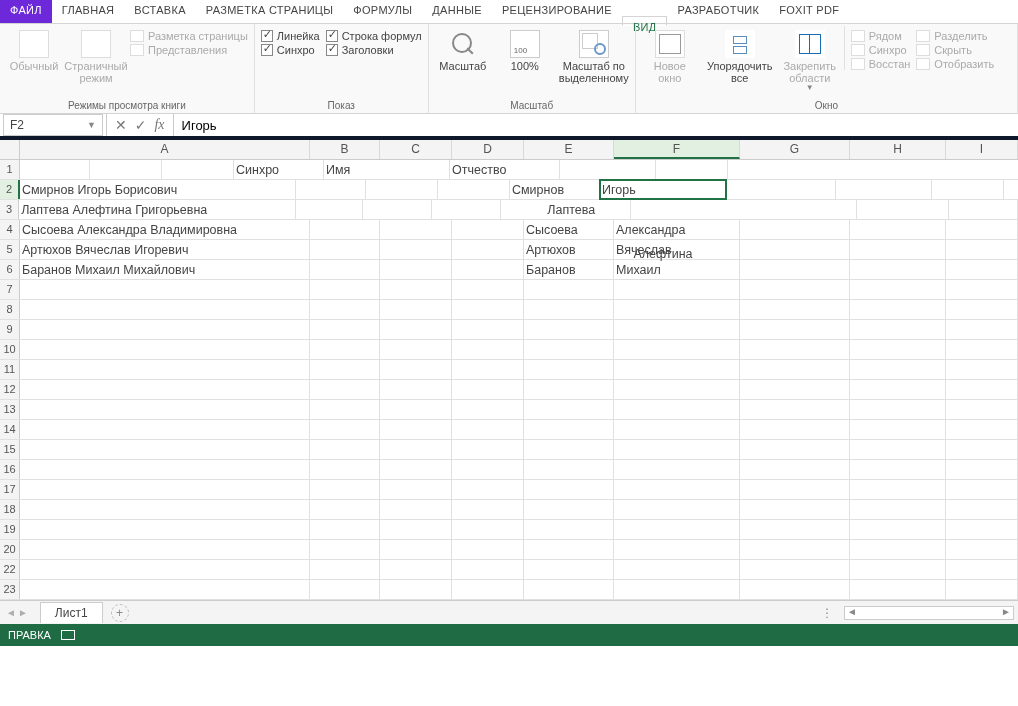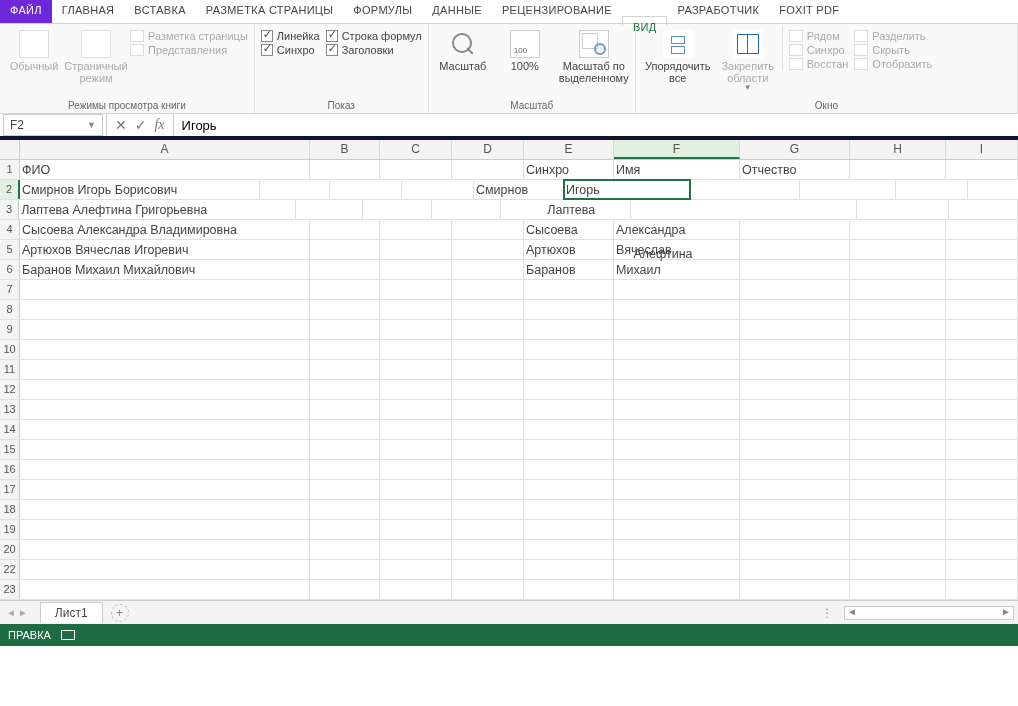--- a/index.html
+++ b/index.html
@@ -154,20 +154,25 @@
           <div class="icon-box icon-select"></div>
           <span style="white-space:pre-line">Масштаб по
 выделенному</span>
         </div>
     </div>
     <div class="group-label">Масштаб</div>
   </div>
 
   <div class="group" style="flex:1">
     <div class="group-body">
+      <div class="big-btn gray">
+          <div class="icon-box icon-window gray"></div>
+          <span style="white-space:pre-line">Новое
+окно</span>
+        </div>
       <div class="big-btn" style="width:72px">
           <div class="icon-box icon-arrange"></div>
           <span style="white-space:pre-line">Упорядочить
 все</span>
         </div>
       <div class="big-btn gray">
           <div class="icon-box icon-freeze"></div>
           <span style="white-space:pre-line">Закрепить
 области</span>
           <span style="font-size:8px;color:#888">▼</span>
@@ -219,33 +224,32 @@
 </div>
 
 <div class="grid-hdr">
   <div class="row-hdr"></div>
   <div id="col-headers" style="display: contents;"><div class="col-hdr" style="width: 290px;">A</div><div class="col-hdr" style="width: 70px;">B</div><div class="col-hdr" style="width: 72px;">C</div><div class="col-hdr" style="width: 72px;">D</div><div class="col-hdr" style="width: 90px;">E</div><div class="col-hdr sel" style="width: 126px;">F</div><div class="col-hdr" style="width: 110px;">G</div><div class="col-hdr" style="width: 96px;">H</div><div class="col-hdr" style="width: 72px;">I</div></div>
 </div>
 
 <div class="grid-body" id="grid-body">
     <div class="g-row">
       <div class="g-rh">1</div>
-      <div class="g-cell" style="width: 290px;">ФИО</div>
       <div class="g-cell" style="width: 70px;"></div>
       <div class="g-cell" style="width: 72px;"></div>
       <div class="g-cell" style="width: 72px;"></div>
       <div class="g-cell" style="width: 90px;">Синхро</div>
       <div class="g-cell" style="width: 126px;">Имя</div>
       <div class="g-cell" style="width: 110px;">Отчество</div>
       <div class="g-cell" style="width: 96px;"></div>
       <div class="g-cell" style="width: 72px;"></div>
     </div>
     <div class="g-row">
       <div class="g-rh sel">2</div>
-      <div class="g-cell" style="width: 240px;">Смирнов Игорь Борисович</div>
+      <div class="g-cell" style="width: 276px;">Смирнов Игорь Борисович</div>
       <div class="g-cell" style="width: 70px;"></div>
       <div class="g-cell" style="width: 72px;"></div>
       <div class="g-cell" style="width: 72px;"></div>
       <div class="g-cell" style="width: 90px;">Смирнов</div>
       <div class="g-cell selected-cell" style="width: 126px;">Игорь</div>
       <div class="g-cell" style="width: 110px;"></div>
       <div class="g-cell" style="width: 96px;"></div>
       <div class="g-cell" style="width: 72px;"></div>
     </div>
     <div class="g-row">

